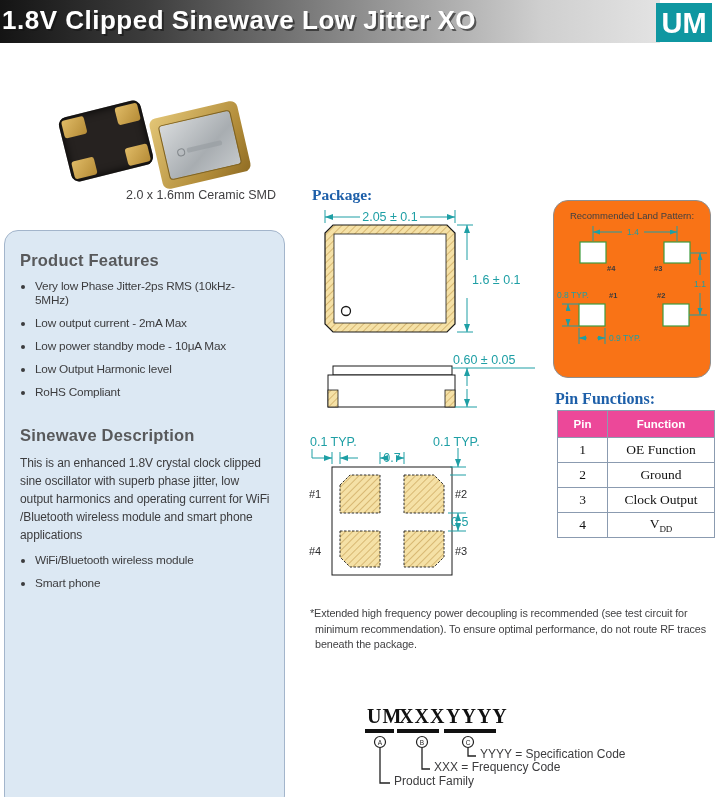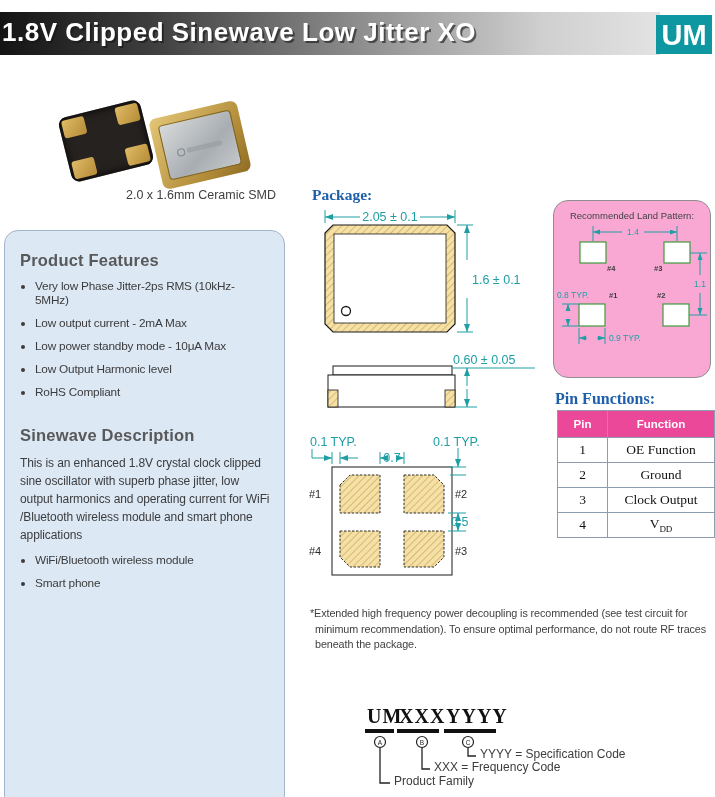--- a/index.html
+++ b/index.html
@@ -1,20 +1,20 @@
 <!DOCTYPE html>
 <html><head>
 <meta charset="utf-8">
 <style>
   html,body{margin:0;padding:0;background:#fff;}
   .canvas{position:relative;width:715px;height:797px;background:#ffffff;overflow:hidden;
           font-family:"Liberation Sans",sans-serif;color:#414042;}
 
   
-  .topbar{position:absolute;left:0;top:12px;width:660px;height:43px;
+  .topbar{position:absolute;left:0;top:0;width:660px;height:43px;
           background:linear-gradient(90deg,#141414 0%,#3c3c3c 22%,#8f8f8f 55%,#cfcfcf 82%,#e3e3e3 100%);}
   .topbar h1{position:absolute;left:2px;top:5px;margin:0;font-size:26px;font-weight:bold;
              color:#ffffff;letter-spacing:.5px;text-shadow:2px 2px 0 rgba(20,20,20,.6);white-space:nowrap;}
   .logo{position:absolute;left:656px;top:3px;width:56px;height:39px;background:#0f97a1;
         color:#fff;font-weight:bold;font-size:29px;text-align:center;line-height:40px;letter-spacing:0;}
 
   
   .chip{position:absolute;}
   .chip-black{left:64px;top:108px;width:84px;height:66px;background:#262220;border-radius:8px;
               transform:rotate(-14deg);box-shadow:inset 0 0 10px #000;}
@@ -45,21 +45,21 @@
   
   svg{position:absolute;overflow:visible;}
   svg text{font-family:"Liberation Sans",sans-serif;}
   .dimtxt{fill:#1e9fa5;font-size:12.5px;}
   .dimtxt-s{fill:#1e9fa5;font-size:8.5px;}
   .pinlbl{fill:#2c2c2e;font-size:11px;}
   .pinlbl-s{fill:#3a3a3c;font-size:7.5px;font-weight:bold;}
 
   
   .land{position:absolute;left:553px;top:200px;width:158px;height:178px;border:1.5px solid #8f8f8f;
-        border-radius:15px;box-sizing:border-box;background:#f9a8d4;}
+        border-radius:15px;box-sizing:border-box;background:#f97316;}
   .land-title{position:absolute;left:0;top:9px;width:100%;text-align:center;font-size:9.5px;color:#414042;}
 
   
   table.pins{position:absolute;left:557px;top:410px;border-collapse:collapse;table-layout:fixed;}
   table.pins th,table.pins td{border:1px solid #8b9bb0;text-align:center;}
   table.pins th{background:#ec4899;color:#fff;font-size:11.5px;font-weight:bold;height:24px;}
   table.pins td{font-family:"Liberation Serif",serif;font-size:13.5px;color:#111;height:22px;background:#fff;}
   .colpin{width:47px;} .colfun{width:104px;}
   table.pins sub{font-size:9px;}
 

